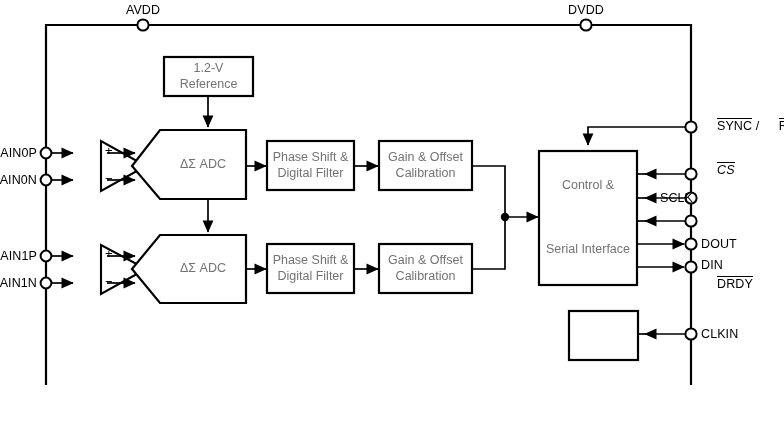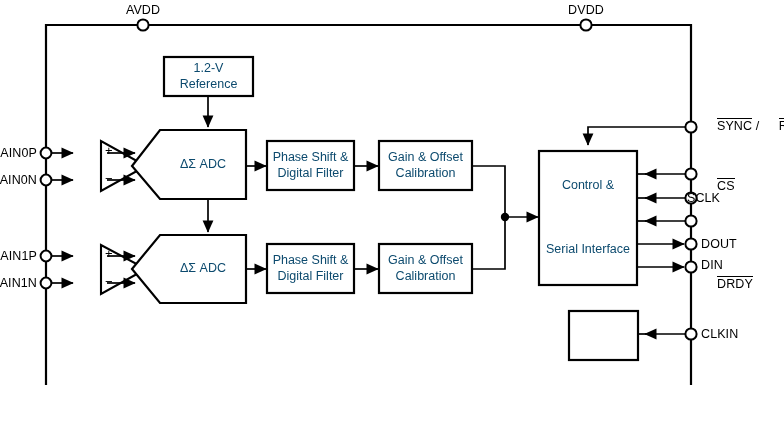--- a/index.html
+++ b/index.html
@@ -24,21 +24,21 @@
   .lbl.c{text-align:center;transform:translateX(-50%);}
   .lbl.r{text-align:right;transform:translateX(-100%);}
   .blocktext{
     position:absolute;
     display:flex;
     flex-direction:column;
     align-items:center;
     justify-content:center;
     text-align:center;
     font-size:12.5px;
-    color:#0c4a6e;
+    color:#737373;
     line-height:1.25;
     white-space:nowrap;
     pointer-events:none;
   }
   .ovl{
     position:relative;
     display:inline-block;
     padding-top:0px;
     margin-left:16px;
   }
@@ -188,24 +188,24 @@
 
   <div class="blocktext" style="left:539px;top:151px;width:98px;height:134px;gap:48px;">
     <span>Control &amp;</span>
     <span>Serial Interface</span>
   </div>
 
 
   <div class="lbl" style="left:701px;top:119px;">
     <span class="ovl">SYNC</span><span> / </span><span class="ovl">RESET</span>
   </div>
-  <div class="lbl" style="left:701px;top:179px;">
+  <div class="lbl" style="left:701px;top:163px;font-style:italic;">
     <span class="ovl">CS</span>
   </div>
-  <div class="lbl" style="left:687px;top:191px;">SCLK</div>
+  <div class="lbl" style="left:660px;top:191px;">SCLK</div>
   <div class="lbl" style="left:701px;top:214px;margin-top:44px;">DIN</div>
   <div class="lbl" style="left:701px;top:237px;">DOUT</div>
   <div class="lbl" style="left:701px;top:277px;">
     <span class="ovl">DRDY</span>
   </div>
   <div class="lbl" style="left:701px;top:327px;">CLKIN</div>
 
 </div>
 
 </body></html>

